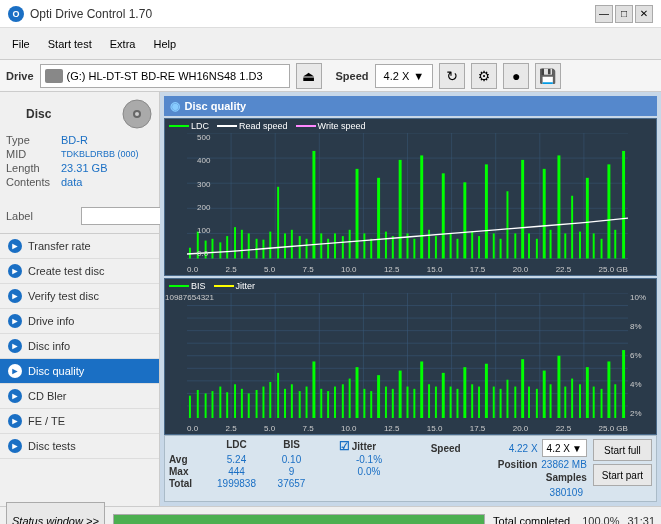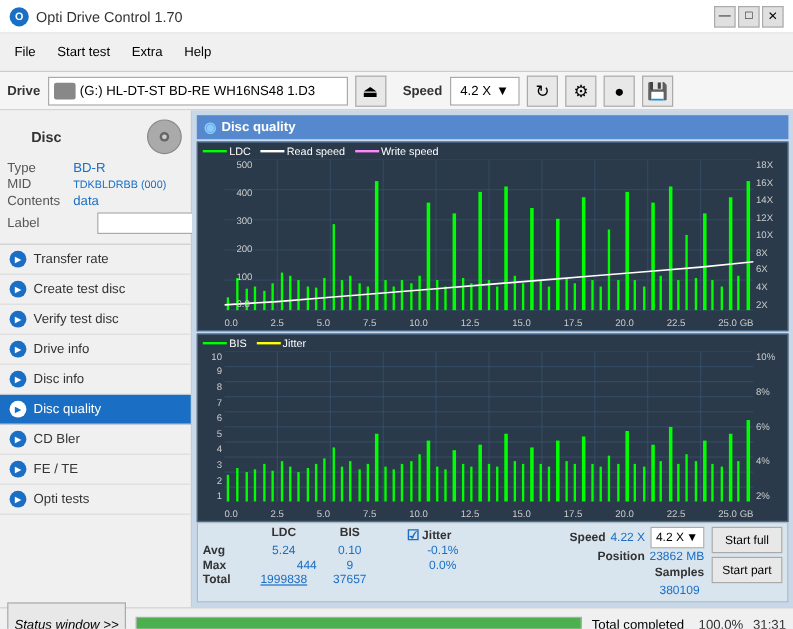--- a/index.html
+++ b/index.html
@@ -29,21 +29,21 @@
     .main-layout { display: flex; height: calc(524px - 28px - 22px - 32px - 28px); }
     
     
     .sidebar { width: 160px; background: #f0f0f0; border-right: 1px solid #ccc; display: flex; flex-direction: column; }
     .disc-panel { padding: 6px; border-bottom: 1px solid #ccc; }
     .disc-header { display: flex; align-items: center; justify-content: space-between; margin-bottom: 4px; margin-left: 20px; }
     .disc-title { font-size: 12px; font-weight: bold; color: #333; }
     .disc-row { display: flex; align-items: center; margin-bottom: 2px; font-size: 11px; }
     .disc-key { color: #555; width: 55px; flex-shrink: 0; }
     .disc-val { color: #1a6fc4; font-size: 11px; }
-    .label-row { display: flex; align-items: center; margin-top: 3px; gap: 20px; }
+    .label-row { display: flex; align-items: center; margin-top: 19px; gap: 20px; }
     .label-input { border: 1px solid #aaa; background: white; height: 18px; width: 95px; font-size: 10px; padding: 1px 3px; }
     .label-btn { width: 18px; height: 18px; background: #e8e8e8; border: 1px solid #aaa; margin-left: 2px; cursor: pointer; display: flex; align-items: center; justify-content: center; }
     
     .sidebar-nav { flex: 1; }
     .nav-item { display: flex; align-items: center; padding: 5px 8px; cursor: pointer; font-size: 11px; color: #333; border-bottom: 1px solid #ddd; gap: 6px; }
     .nav-item.active { background: #1a6fc4; color: white; }
     .nav-icon { width: 14px; height: 14px; border-radius: 50%; flex-shrink: 0; display: flex; align-items: center; justify-content: center; font-size: 9px; }
     .nav-icon-blue { background: #1a6fc4; color: white; }
     .nav-icon-active { background: white; color: #1a6fc4; }
     
@@ -127,20 +127,24 @@
       </div>
       <div class="disc-row">
         <span class="disc-key">Type</span>
         <span class="disc-val">BD-R</span>
       </div>
       <div class="disc-row">
         <span class="disc-key">MID</span>
         <span class="disc-val" style="font-size:9px;">TDKBLDRBB (000)</span>
       </div>
       <div class="disc-row">
+        <span class="disc-key">Length</span>
+        <span class="disc-val">23.31 GB</span>
+      </div>
+      <div class="disc-row">
         <span class="disc-key">Contents</span>
         <span class="disc-val">data</span>
       </div>
       <div class="label-row disc-row">
         <span class="disc-key">Label</span>
         <input class="label-input" type="text" value="" style="">
         <div class="label-btn">🔒</div>
       </div>
     </div>
 
@@ -172,21 +176,21 @@
       <div class="nav-item">
         <div class="nav-icon nav-icon-blue">►</div>
         <span>CD Bler</span>
       </div>
       <div class="nav-item">
         <div class="nav-icon nav-icon-blue">►</div>
         <span>FE / TE</span>
       </div>
       <div class="nav-item">
         <div class="nav-icon nav-icon-blue">►</div>
-        <span>Opti tests</span>
+        <span>Disc tests</span>
       </div>
     </div>
   </div>
 
   <div class="content-area">
 
     <div class="dq-panel">
       <div class="dq-header">
         <span class="dq-icon">◉</span>
         <span>Disc quality</span>
@@ -297,31 +301,20 @@
 
           <div style="position:absolute;left:0;top:14px;bottom:16px;width:22px;display:flex;flex-direction:column;justify-content:space-between;font-size:8px;color:#ccc;text-align:right;padding-right:2px;padding-left:32px;">
             <span>500</span>
             <span>400</span>
             <span>300</span>
             <span>200</span>
             <span>100</span>
             <span>0.0</span>
           </div>
 
-          <div style="position:absolute;right:0;top:14px;bottom:16px;width:28px;display:flex;flex-direction:column;justify-content:space-between;font-size:8px;color:#ccc;padding-left:2px;">
-            <span>18X</span>
-            <span>16X</span>
-            <span>14X</span>
-            <span>12X</span>
-            <span>10X</span>
-            <span>8X</span>
-            <span>6X</span>
-            <span>4X</span>
-            <span>2X</span>
-          </div>
 
           <div style="position:absolute;left:22px;right:28px;bottom:1px;display:flex;justify-content:space-between;font-size:8px;color:#ccc;">
             <span>0.0</span>
             <span>2.5</span>
             <span>5.0</span>
             <span>7.5</span>
             <span>10.0</span>
             <span>12.5</span>
             <span>15.0</span>
             <span>17.5</span>
@@ -424,21 +417,21 @@
             <rect x="392" y="75" width="2" height="35" fill="#00ff00"></rect>
             <rect x="400" y="80" width="2" height="30" fill="#00ff00"></rect>
             <rect x="407" y="65" width="3" height="45" fill="#00ff00"></rect>
             <rect x="414" y="82" width="2" height="28" fill="#00ff00"></rect>
             <rect x="422" y="84" width="2" height="26" fill="#00ff00"></rect>
             <rect x="429" y="60" width="3" height="50" fill="#00ff00"></rect>
             <rect x="436" y="80" width="2" height="30" fill="#00ff00"></rect>
             <rect x="444" y="50" width="3" height="60" fill="#00ff00"></rect>
           </svg>
 
-          <div style="position:absolute;left:0;top:14px;bottom:16px;width:22px;display:flex;flex-direction:column;justify-content:space-between;font-size:8px;color:#ccc;text-align:right;padding-right:2px;">
+          <div style="position:absolute;left:0;top:14px;bottom:16px;width:22px;display:flex;justify-content:space-between;font-size:8px;color:#ccc;text-align:right;padding-right:2px;">
             <span>10</span>
             <span>9</span>
             <span>8</span>
             <span>7</span>
             <span>6</span>
             <span>5</span>
             <span>4</span>
             <span>3</span>
             <span>2</span>
             <span>1</span>
@@ -489,40 +482,40 @@
           <div style="display:grid;grid-template-columns:40px 55px 55px 20px 60px;gap:0;font-size:10px;margin-bottom:1px;">
             <span style="font-weight:bold;color:#333;">Avg</span>
             <span style="color:#1a6fc4;text-align:center;">5.24</span>
             <span style="color:#1a6fc4;text-align:center;">0.10</span>
             <span></span>
             <span style="color:#1a6fc4;text-align:center;">-0.1%</span>
           </div>
 
           <div style="display:grid;grid-template-columns:40px 55px 55px 20px 60px;gap:0;font-size:10px;margin-bottom:1px;">
             <span style="font-weight:bold;color:#333;">Max</span>
-            <span style="color:#1a6fc4;text-align:right;">444</span>
+            <span style="color:#1a6fc4;text-align:center;">444</span>
             <span style="color:#1a6fc4;text-align:center;">9</span>
             <span></span>
             <span style="color:#1a6fc4;text-align:center;">0.0%</span>
           </div>
 
           <div style="display:grid;grid-template-columns:40px 55px 55px 20px 60px;gap:0;font-size:10px;">
             <span style="font-weight:bold;color:#333;">Total</span>
-            <span style="color:#1a6fc4;text-align:center;text-decoration:underline;">1999838</span>
+            <span style="color:#1a6fc4;text-align:center;">1999838</span>
             <span style="color:#1a6fc4;text-align:center;">37657</span>
             <span></span>
             <span></span>
           </div>
         </div>
 
         <div style="display:flex;flex-direction:column;gap:2px;align-items:flex-end;">
 
           <div style="display:flex;align-items:center;gap:4px;font-size:10px;">
             <span style="font-weight:bold;color:#333;">Speed</span>
-            <span style="color:#1a6fc4;">4.22 X</span>
+            <span style="color:#1a6fc4;margin-left:44px;">4.22 X</span>
             <div style="background:white;border:1px solid #aaa;padding:1px 4px;font-size:10px;height:18px;display:flex;align-items:center;gap:2px;cursor:pointer;">
               <span>4.2 X</span>
               <span>▼</span>
             </div>
           </div>
 
           <div style="display:flex;align-items:center;gap:4px;font-size:10px;">
             <span style="font-weight:bold;color:#333;">Position</span>
             <span style="color:#1a6fc4;">23862 MB</span>
           </div>

